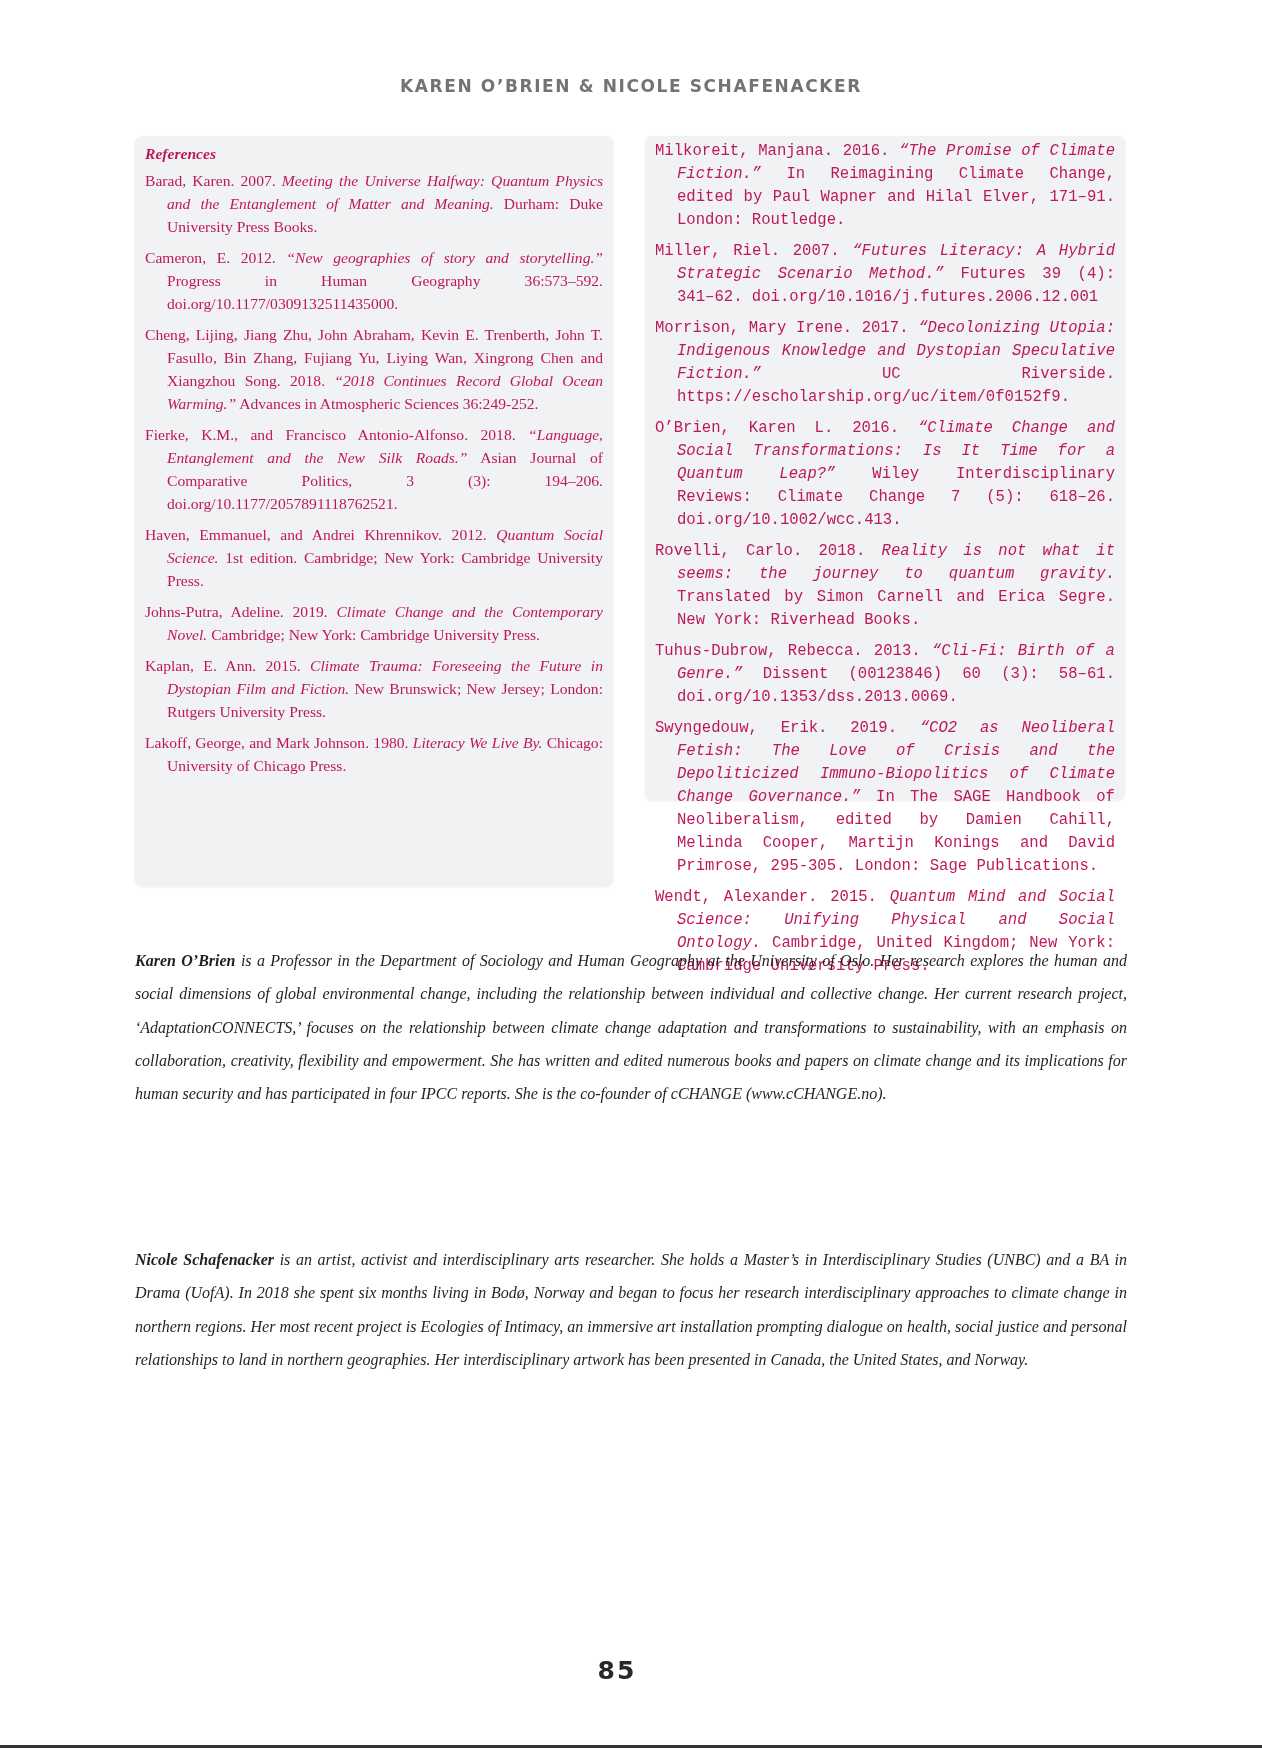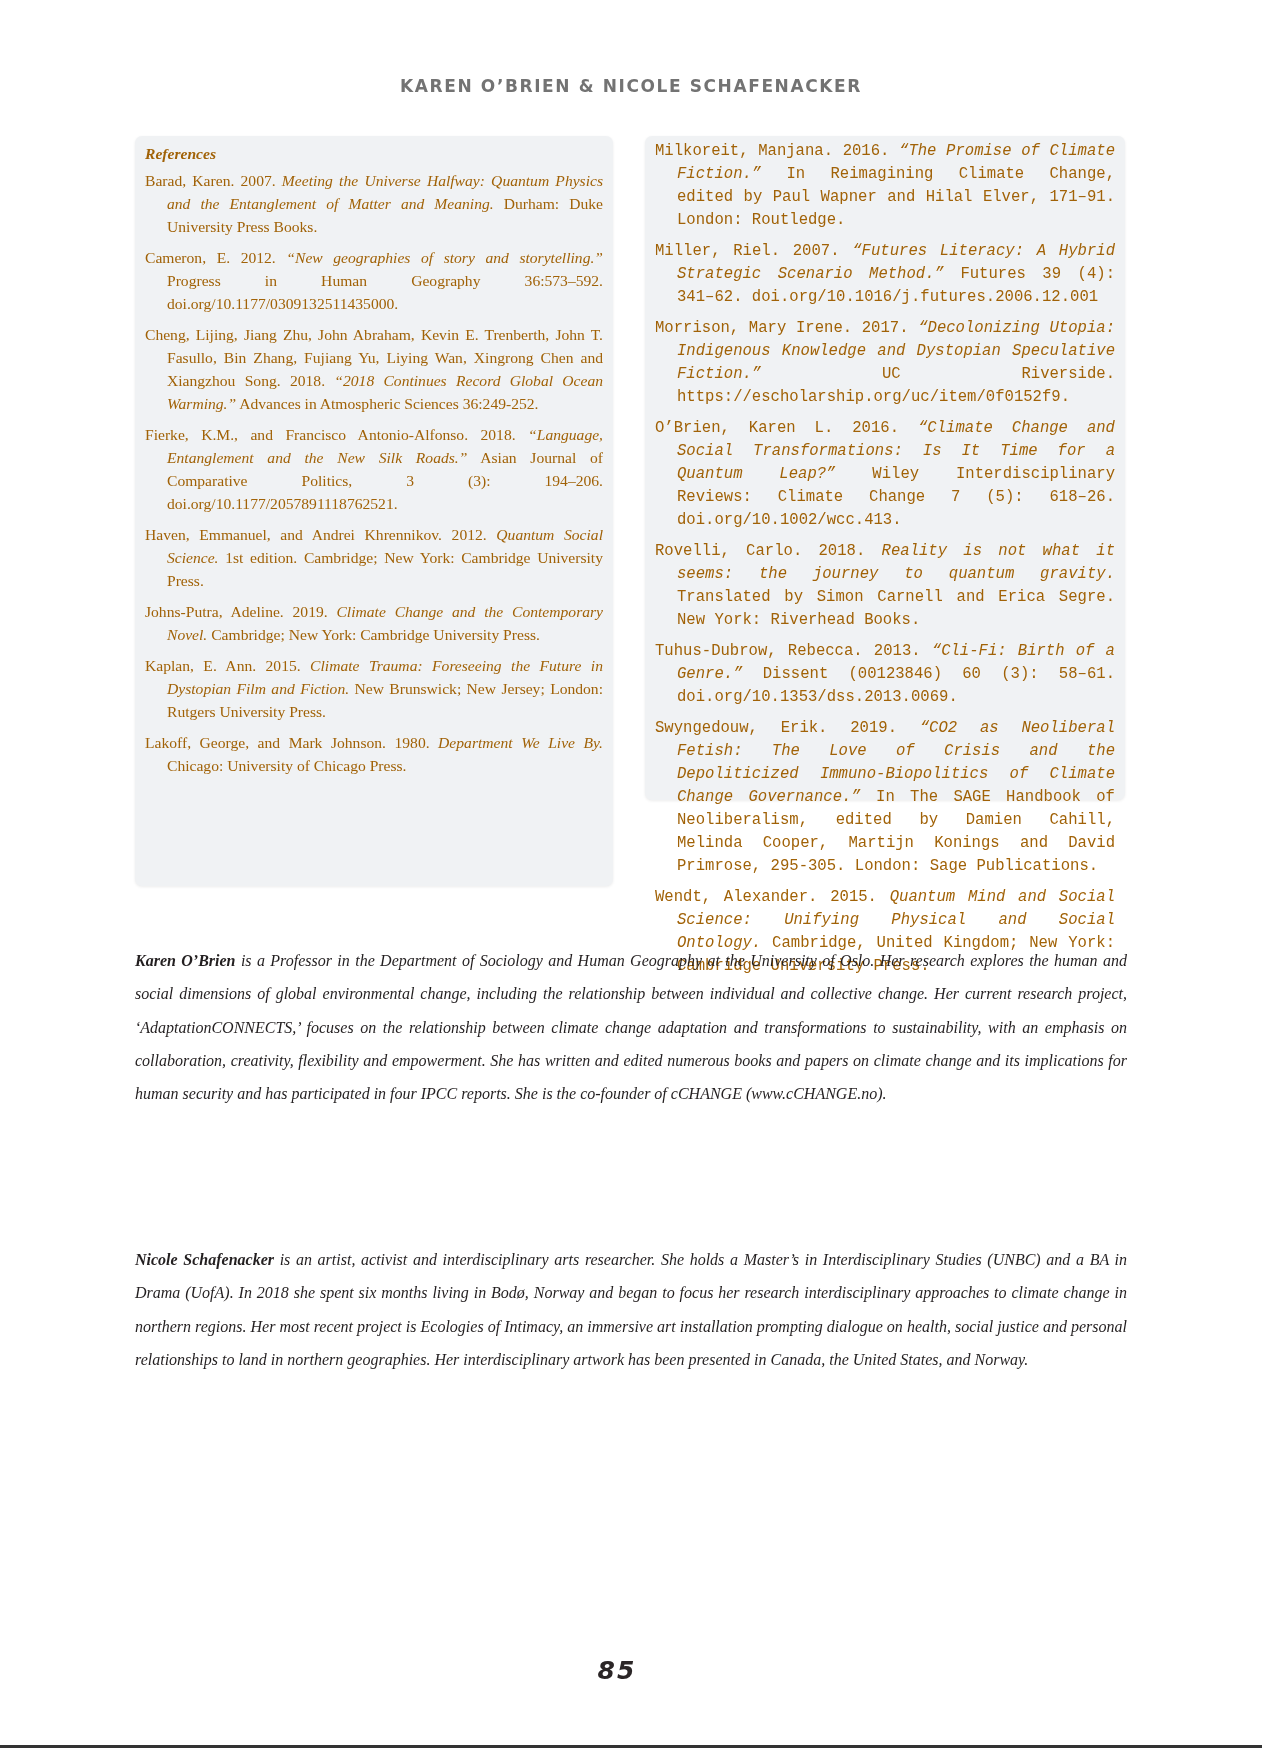--- a/index.html
+++ b/index.html
@@ -6,21 +6,21 @@
   body { width: 1262px; height: 1748px; position: relative; overflow: hidden; color: #231f20; }
   .running-head {
     position: absolute; top: 76px; left: 0; width: 1262px; text-align: center;
     font-family: "DejaVu Sans", sans-serif; font-weight: bold; font-size: 17px;
     letter-spacing: 1.6px; color: #737373;
   }
   .ref-box {
     position: absolute; background: #f0f2f4; border-radius: 7px;
     box-shadow: 0 1px 3px rgba(0,0,0,0.08);
     font-family: "Liberation Serif", serif; font-size: 15.6px; line-height: 23px;
-    color: #a16207;
+    color: #be185d;
   }
   .ref-left { left: 135px; top: 136px; width: 478px; height: 750px; padding: 6px 0 0 0; box-sizing: border-box; }
   .ref-right { left: 645px; top: 136px; width: 480px; height: 664px; padding: 4px 0 0 0; box-sizing: border-box; font-family: Liberation Mono, monospace; }
   .ref-heading {
     font-family: "Liberation Serif", serif; font-weight: bold; font-style: italic;
     font-size: 15.6px; padding: 0 12px 4px 10px;
   }
   .ref-item {
     margin: 0 10px 8px 10px; padding-left: 22px; text-indent: -22px;
     text-align: justify;
@@ -30,40 +30,40 @@
     position: absolute; left: 135px; width: 992px;
     font-family: "Liberation Serif", serif; font-style: italic; font-size: 16px;
     line-height: 33.3px; text-align: justify; color: #231f20;
   }
   .bio .name { font-weight: bold; }
   .bio-1 { top: 944px; }
   .bio-2 { top: 1243px; }
   .page-number {
     position: absolute; top: 1656px; left: 0; width: 1234px; text-align: center;
     font-family: "DejaVu Sans", sans-serif; font-weight: bold; font-size: 25px;
-    letter-spacing: 2px; color: #2b2627; font-style: italic;
+    letter-spacing: 2px; color: #2b2627;
   }
   .bottom-rule { position: absolute; left: 0; top: 1745px; width: 1262px; height: 3px; background: #333; }
 </style>
 </head>
 <body>
 
 <div class="running-head">KAREN O’BRIEN &amp; NICOLE SCHAFENACKER</div>
 
 <div class="ref-box ref-left">
   <div class="ref-heading">References</div>
   <div id="ref-left-list">
       <div class="ref-item"><span>Barad, Karen. 2007. </span><span class="it">Meeting the Universe Halfway: Quantum Physics and the Entanglement of Matter and Meaning.</span><span> Durham: Duke University Press Books.</span></div>
       <div class="ref-item"><span>Cameron, E. 2012. </span><span class="it">“New geographies of story and storytelling.”</span><span> Progress in Human Geography 36:573–592. doi.org/10.1177/0309132511435000.</span></div>
       <div class="ref-item"><span>Cheng, Lijing, Jiang Zhu, John Abraham, Kevin E. Trenberth, John T. Fasullo, Bin Zhang, Fujiang Yu, Liying Wan, Xingrong Chen and Xiangzhou Song. 2018. </span><span class="it">“2018 Continues Record Global Ocean Warming.”</span><span> Advances in Atmospheric Sciences 36:249-252.</span></div>
       <div class="ref-item"><span>Fierke, K.M., and Francisco Antonio-Alfonso. 2018. </span><span class="it">“Language, Entanglement and the New Silk Roads.”</span><span> Asian Journal of Comparative Politics, 3 (3): 194–206. doi.org/10.1177/2057891118762521.</span></div>
       <div class="ref-item"><span>Haven, Emmanuel, and Andrei Khrennikov. 2012. </span><span class="it">Quantum Social Science.</span><span> 1st edition. Cambridge; New York: Cambridge University Press.</span></div>
       <div class="ref-item"><span>Johns-Putra, Adeline. 2019. </span><span class="it">Climate Change and the Contemporary Novel.</span><span> Cambridge; New York: Cambridge University Press.</span></div>
       <div class="ref-item"><span>Kaplan, E. Ann. 2015. </span><span class="it">Climate Trauma: Foreseeing the Future in Dystopian Film and Fiction.</span><span> New Brunswick; New Jersey; London: Rutgers University Press.</span></div>
-      <div class="ref-item"><span>Lakoff, George, and Mark Johnson. 1980. </span><span class="it">Department We Live By.</span><span> Chicago: University of Chicago Press.</span></div>
+      <div class="ref-item"><span>Lakoff, George, and Mark Johnson. 1980. </span><span class="it">Literacy We Live By.</span><span> Chicago: University of Chicago Press.</span></div>
     </div>
 </div>
 
 <div class="ref-box ref-right">
   <div id="ref-right-list">
       <div class="ref-item"><span>Milkoreit, Manjana. 2016. </span><span class="it">“The Promise of Climate Fiction.”</span><span> In Reimagining Climate Change, edited by Paul Wapner and Hilal Elver, 171–91. London: Routledge.</span></div>
       <div class="ref-item"><span>Miller, Riel. 2007. </span><span class="it">“Futures Literacy: A Hybrid Strategic Scenario Method.”</span><span> Futures 39 (4): 341–62. doi.org/10.1016/j.futures.2006.12.001</span></div>
       <div class="ref-item"><span>Morrison, Mary Irene. 2017. </span><span class="it">“Decolonizing Utopia: Indigenous Knowledge and Dystopian Speculative Fiction.”</span><span> UC Riverside. https://escholarship.org/uc/item/0f0152f9.</span></div>
       <div class="ref-item"><span>O’Brien, Karen L. 2016. </span><span class="it">“Climate Change and Social Transformations: Is It Time for a Quantum Leap?”</span><span> Wiley Interdisciplinary Reviews: Climate Change 7 (5): 618–26. doi.org/10.1002/wcc.413.</span></div>
       <div class="ref-item"><span>Rovelli, Carlo. 2018. </span><span class="it">Reality is not what it seems: the journey to quantum gravity.</span><span> Translated by Simon Carnell and Erica Segre. New York: Riverhead Books.</span></div>

